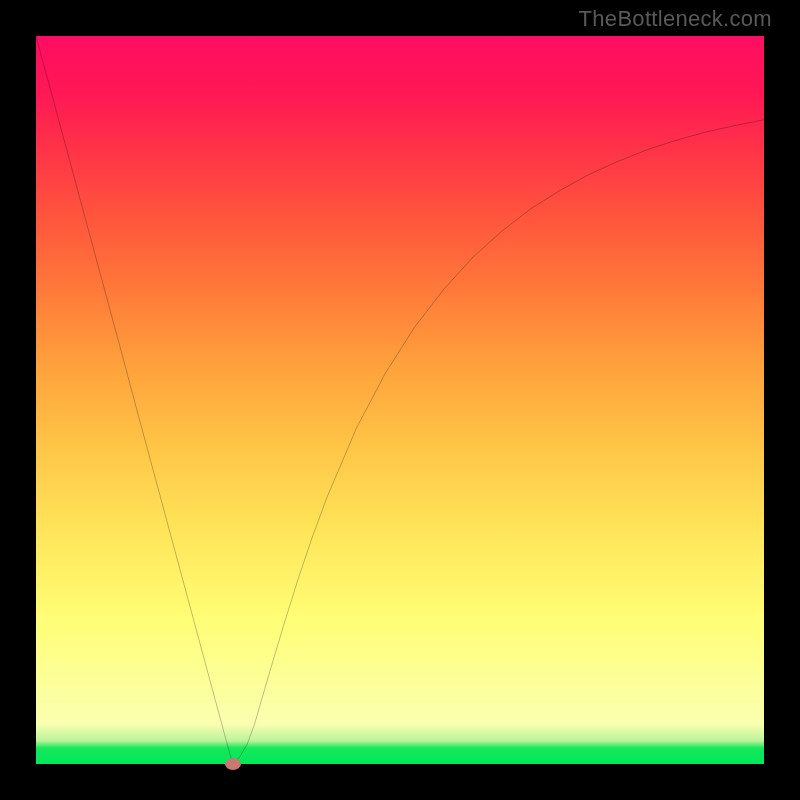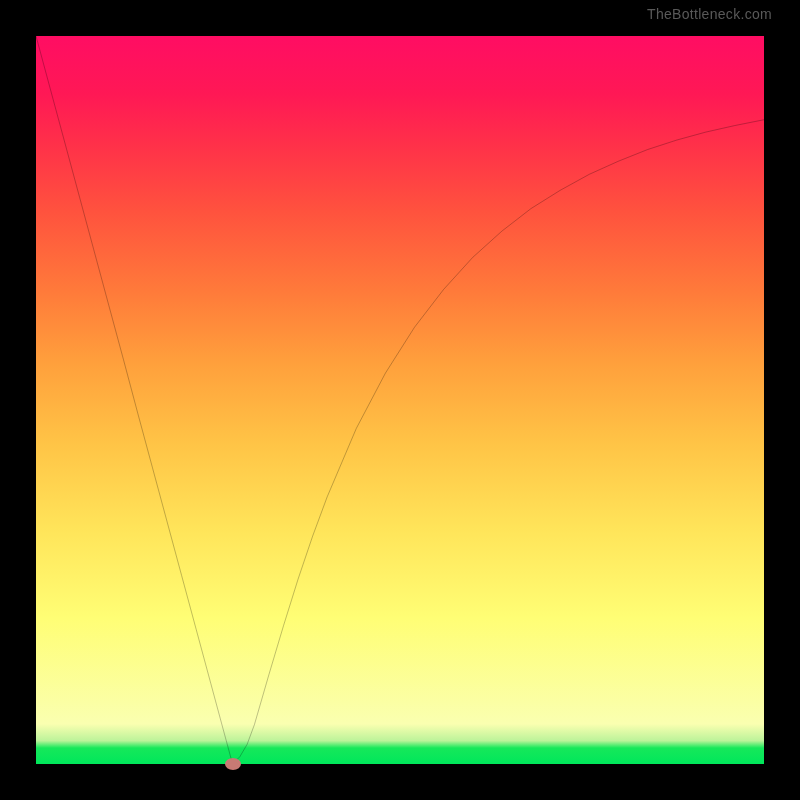--- a/index.html
+++ b/index.html
@@ -51,21 +51,21 @@
     height: 12px;
     border-radius: 50% / 50%;
     background: #c77a74;
     transform: translate(-50%, -50%);
   }
   .watermark {
     position: absolute;
     top: 6px;
     right: 28px;
     color: #595959;
-    font-size: 14px;
+    font-size: 22px;
     letter-spacing: 0.3px;
     font-weight: 500;
   }
 </style>
 </head>
 <body>
 
 <div class="frame">
 
   <div class="plot-area">

